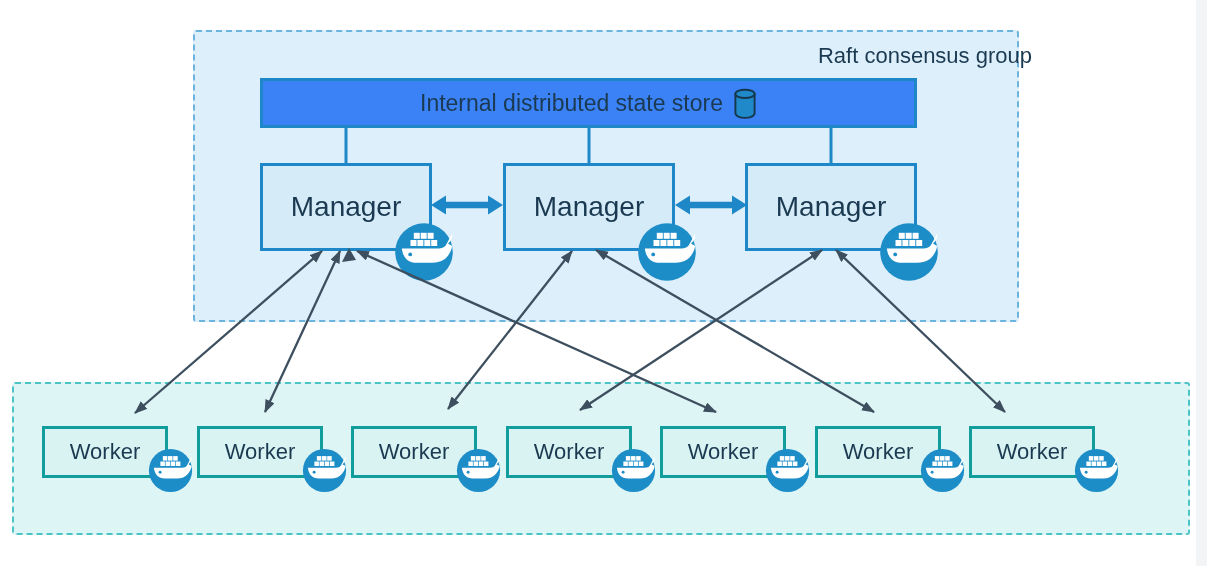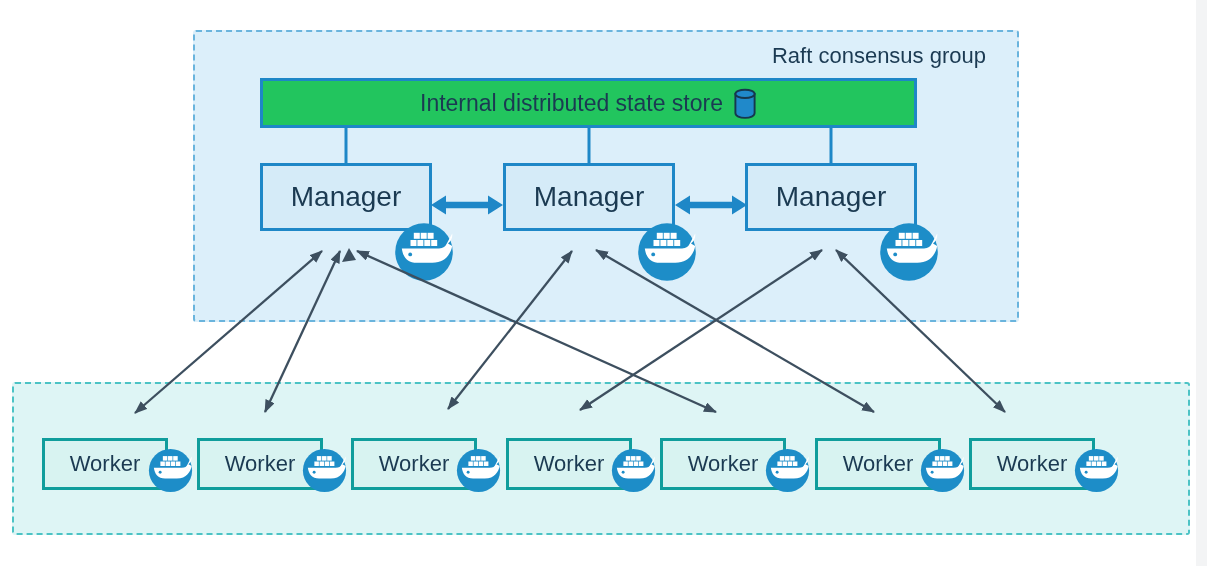--- a/index.html
+++ b/index.html
@@ -15,39 +15,39 @@
     position:absolute;left:193px;top:30px;width:826px;height:292px;
     background:#dceffa;border:2px dashed #6ab4dd;border-radius:3px;box-sizing:border-box;
   }
   .gossip-box{
     position:absolute;left:12px;top:382px;width:1178px;height:153px;
     background:#def5f5;border:2px dashed #4cc3c5;border-radius:3px;box-sizing:border-box;
   }
   .group-label{
     position:absolute;font-size:22px;line-height:24px;text-align:right;color:#1b3a52;
   }
-  .raft-label{left:686px;top:44px;width:300px;}
+  .raft-label{left:732px;top:44px;width:300px;}
   .gossip-label{left:876px;top:496px;width:300px;}
   
   .store-bar{
     position:absolute;left:260px;top:78px;width:657px;height:50px;box-sizing:border-box;
-    background:#22c55e;border:3px solid #1e87c7;
+    background:#3b82f6;border:3px solid #1e87c7;
     display:flex;align-items:center;justify-content:center;gap:10px;
     font-size:23px;
   }
   
   .manager-box{
-    position:absolute;top:163px;width:172px;height:68px;box-sizing:border-box;
+    position:absolute;top:163px;width:172px;height:88px;box-sizing:border-box;
     background:#d5ebf8;border:3px solid #1e87c7;
     display:flex;align-items:center;justify-content:center;
     font-size:28px;
   }
   .m1{left:260px}.m2{left:503px}.m3{left:745px}
   .worker-box{
-    position:absolute;top:438px;width:126px;height:52px;box-sizing:border-box;
+    position:absolute;top:426px;width:126px;height:52px;box-sizing:border-box;
     background:#d8f3f1;border:3px solid #109d9c;
     display:flex;align-items:center;justify-content:center;
     font-size:22px;
   }
   .w1{left:42px}.w2{left:197px}.w3{left:351px}.w4{left:506px}.w5{left:660px}.w6{left:815px}.w7{left:969px}
   
   .badge{position:absolute;pointer-events:none;}
   .badge svg{display:block;}
   .mb{width:60px;height:60px;top:222px;}
   .mb1{left:394px}.mb2{left:637px}.mb3{left:879px}

